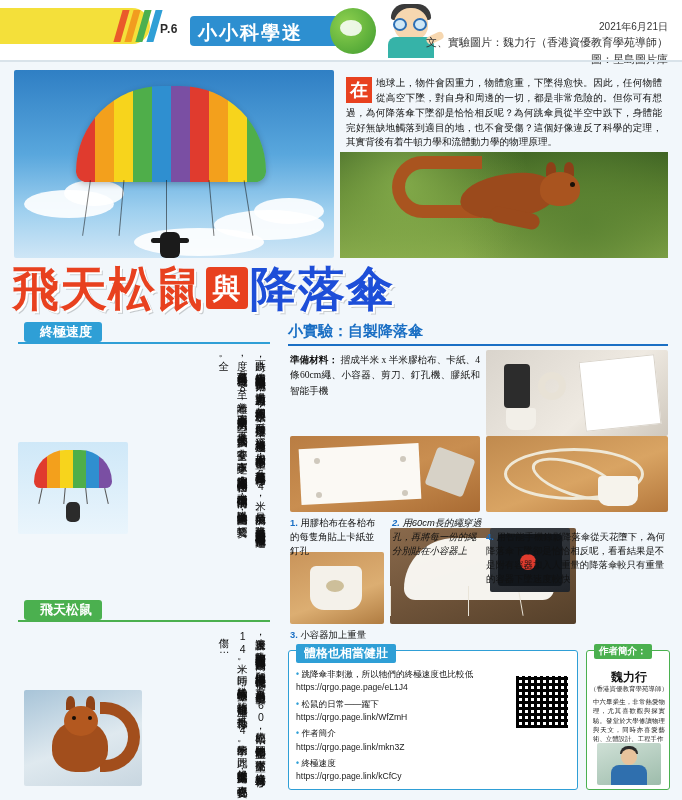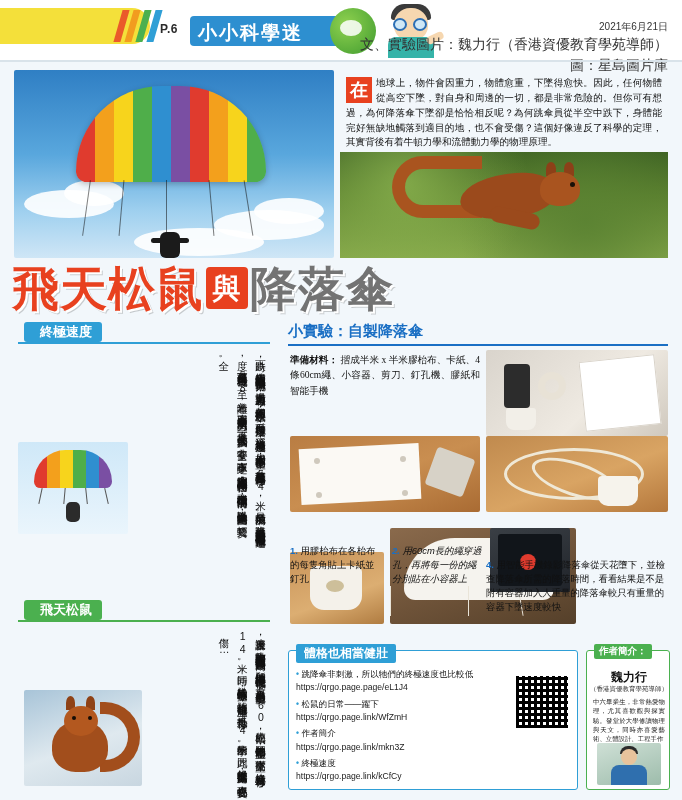--- a/index.html
+++ b/index.html
@@ -72,21 +72,21 @@
   .kid-glass span:nth-child(2){ left:20px; }
   .kid-body { position:absolute; left:8px; top:33px; width:46px; height:21px; background:#36b3a8; border-radius:8px 8px 0 0; }
   .kid-arm { position:absolute; left:46px; top:30px; width:18px; height:8px; background:#f6d7b0; border-radius:4px; transform:rotate(-25deg); }
 
   .hdr-date {
     position:absolute; right:14px; top:20px;
     font-size:10px; color:#333;
   }
   .hdr-credit {
     position:absolute; right:14px; top:34px; text-align:right;
-    font-size:14px; color:#333; line-height:1.5;
+    font-size:11px; color:#333; line-height:1.5;
   }
   .hdr-rule {
     position:absolute; left:0; top:60px; width:682px; height:2px; background:#d9e3ea;
   }
 
   
   .photo-para {
     position:absolute; left:14px; top:70px; width:320px; height:188px;
     border-radius:2px; overflow:hidden;
     background: linear-gradient(180deg,#2f7fc4 0%, #59a7dd 45%, #9fd0ef 75%, #cfe6f6 100%);
@@ -156,21 +156,21 @@
 
   
   .bigtitle {
     position:absolute; left:12px; top:258px; width:500px; height:56px;
     font-family:"DejaVu Sans", sans-serif;
     font-size:47px; font-weight:bold; letter-spacing:1px;
     color:#e8411f;
     text-shadow: 2px 2px 0 #ffffff, 3px 3px 0 rgba(0,0,0,.18);
     white-space:nowrap;
   }
-  .bigtitle .blue { color:#737373;text-align:center; }
+  .bigtitle .blue { color:#1d4ed8;text-align:center; }
   .bigtitle .amp {
     display:inline-block; background:#e8411f; color:#fff;
     font-size:28px; width:42px; height:42px; line-height:44px; text-align:center;
     border-radius:4px; vertical-align:7px; margin:0 2px; text-shadow:none;
   }
 
   
   .sec-tab {
     position:absolute; height:20px; padding:0 10px 0 16px;
     background:#2f9fd6; color:#fff; font-size:13px; font-weight:bold;
@@ -273,21 +273,21 @@
   .pE .thr:nth-of-type(1){left:30px;transform:rotate(10deg);}
   .pE .thr:nth-of-type(2){left:78px;}
   .pE .thr:nth-of-type(3){left:130px;transform:rotate(-10deg);}
 
   .pF { left:490px; top:528px; width:80px; height:64px;
         background:linear-gradient(160deg,#3a3f45,#20242a); }
   .pF .scr { position:absolute; left:8px; top:6px; width:64px; height:52px; background:#11151a; border-radius:3px; }
   .pF .rec { position:absolute; left:30px; top:26px; width:16px; height:16px; background:#e03b2e; border-radius:50%; }
 
   .cap {
-    position:absolute; font-size:9.4px; line-height:1.5; color:#111;margin-top:28px;
+    position:absolute; font-size:9.4px; line-height:1.5; color:#111;
   }
   .cap b { color:#1a6fc4; font-weight:bold; }
 
   
   .read-box {
     position:absolute; left:288px; top:650px; width:290px; height:140px;
     border:1px solid #2f9fd6; border-radius:3px; background:#fff;
   }
   .read-title {
     position:absolute; left:296px; top:644px;
@@ -495,21 +495,21 @@
   <div class="cap" style="left:392px; top:516px; width:90px;font-style:italic;">
     <b>2.</b>
     <span>用60cm長的繩穿過孔，再將每一份的繩分別貼在小容器上</span>
   </div>
   <div class="cap" style="left:290px; top:628px; width:94px;">
     <b>3.</b>
     <span>小容器加上重量</span>
   </div>
   <div class="cap" style="left:486px; top:530px; width:182px;">
     <b>4.</b>
-    <span>用智能手機錄影降落傘從天花墮下，並檢查降落傘所需的降落時間，看看結果是不是附有容器加入人重量的降落傘較只有重量的容器下墜速度較快</span>
+    <span>用智能手機錄影降落傘從天花墮下，為何降落傘下墜卻是恰恰相反呢，看看結果是不是附有容器加入人重量的降落傘較只有重量的容器下墜速度較快</span>
   </div>
 
   <div class="read-box">
     <div class="qr"></div>
   </div>
   <div class="read-title">體格也相當健壯</div>
   <div class="read-list">
     <div class="li">
       <span class="dot">•</span>
       <span class="t">跳降傘非刺激，所以牠們的終極速度也比較低</span><br>

